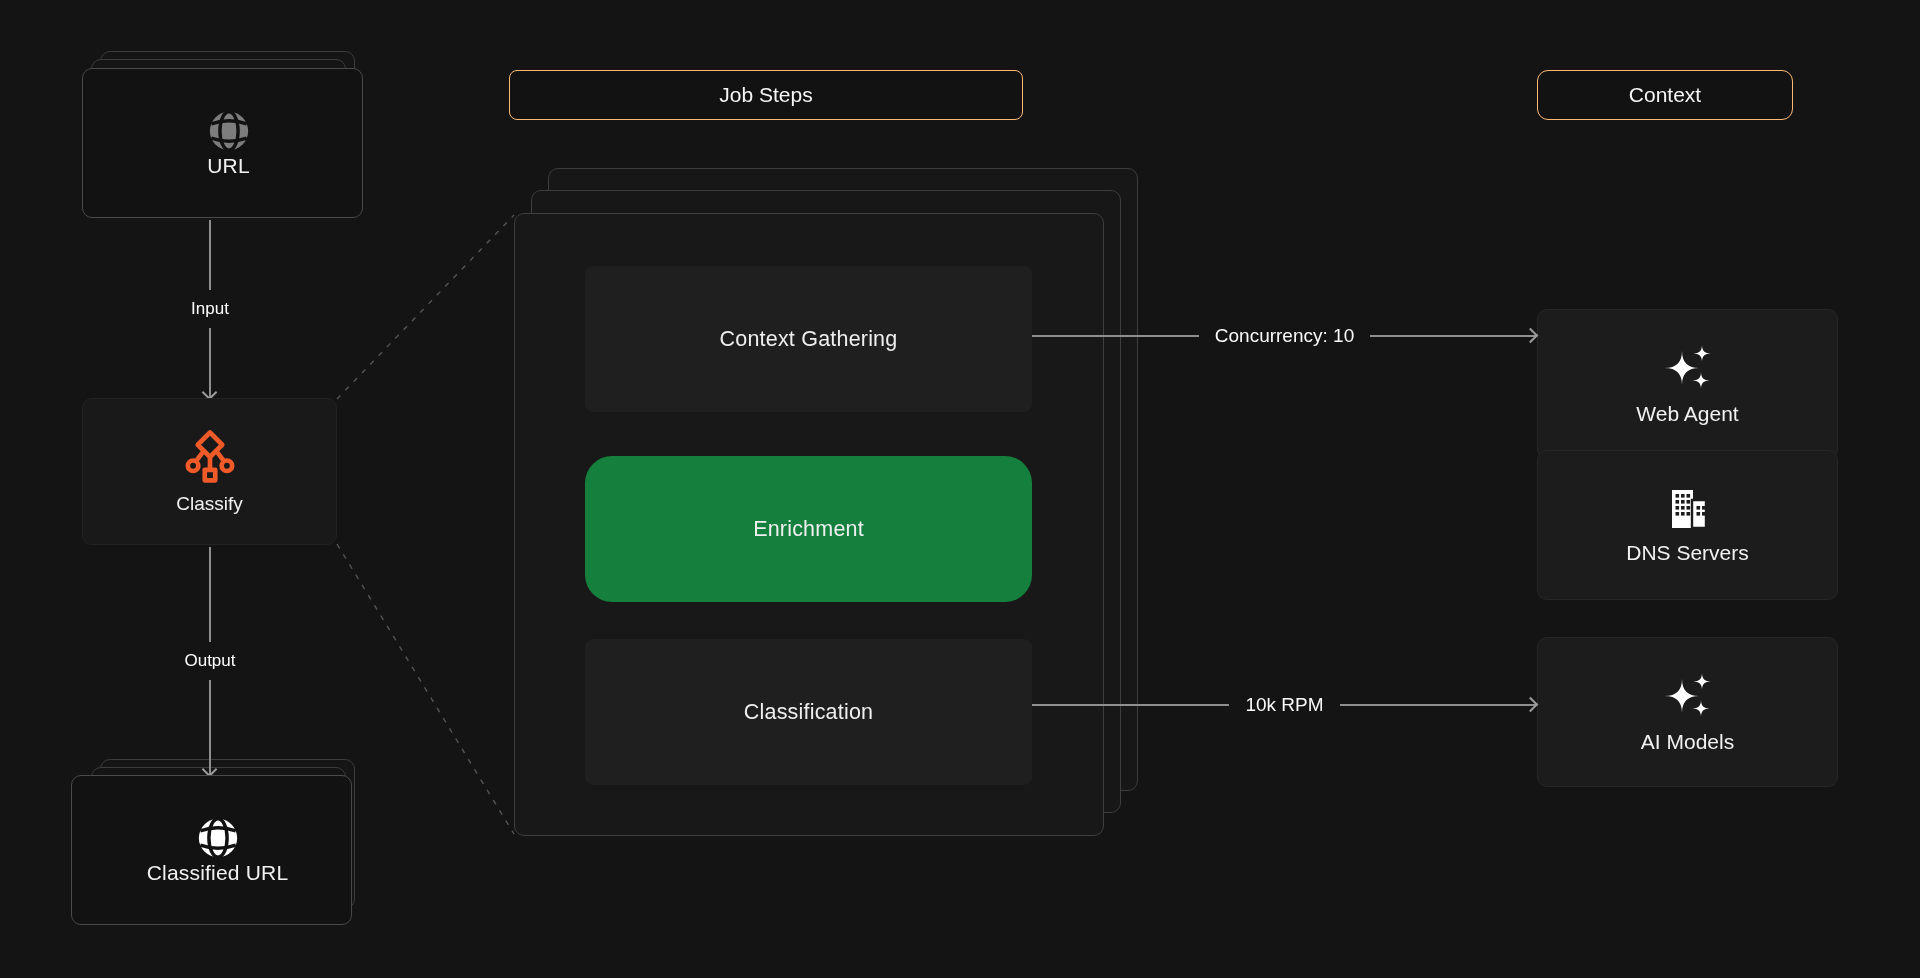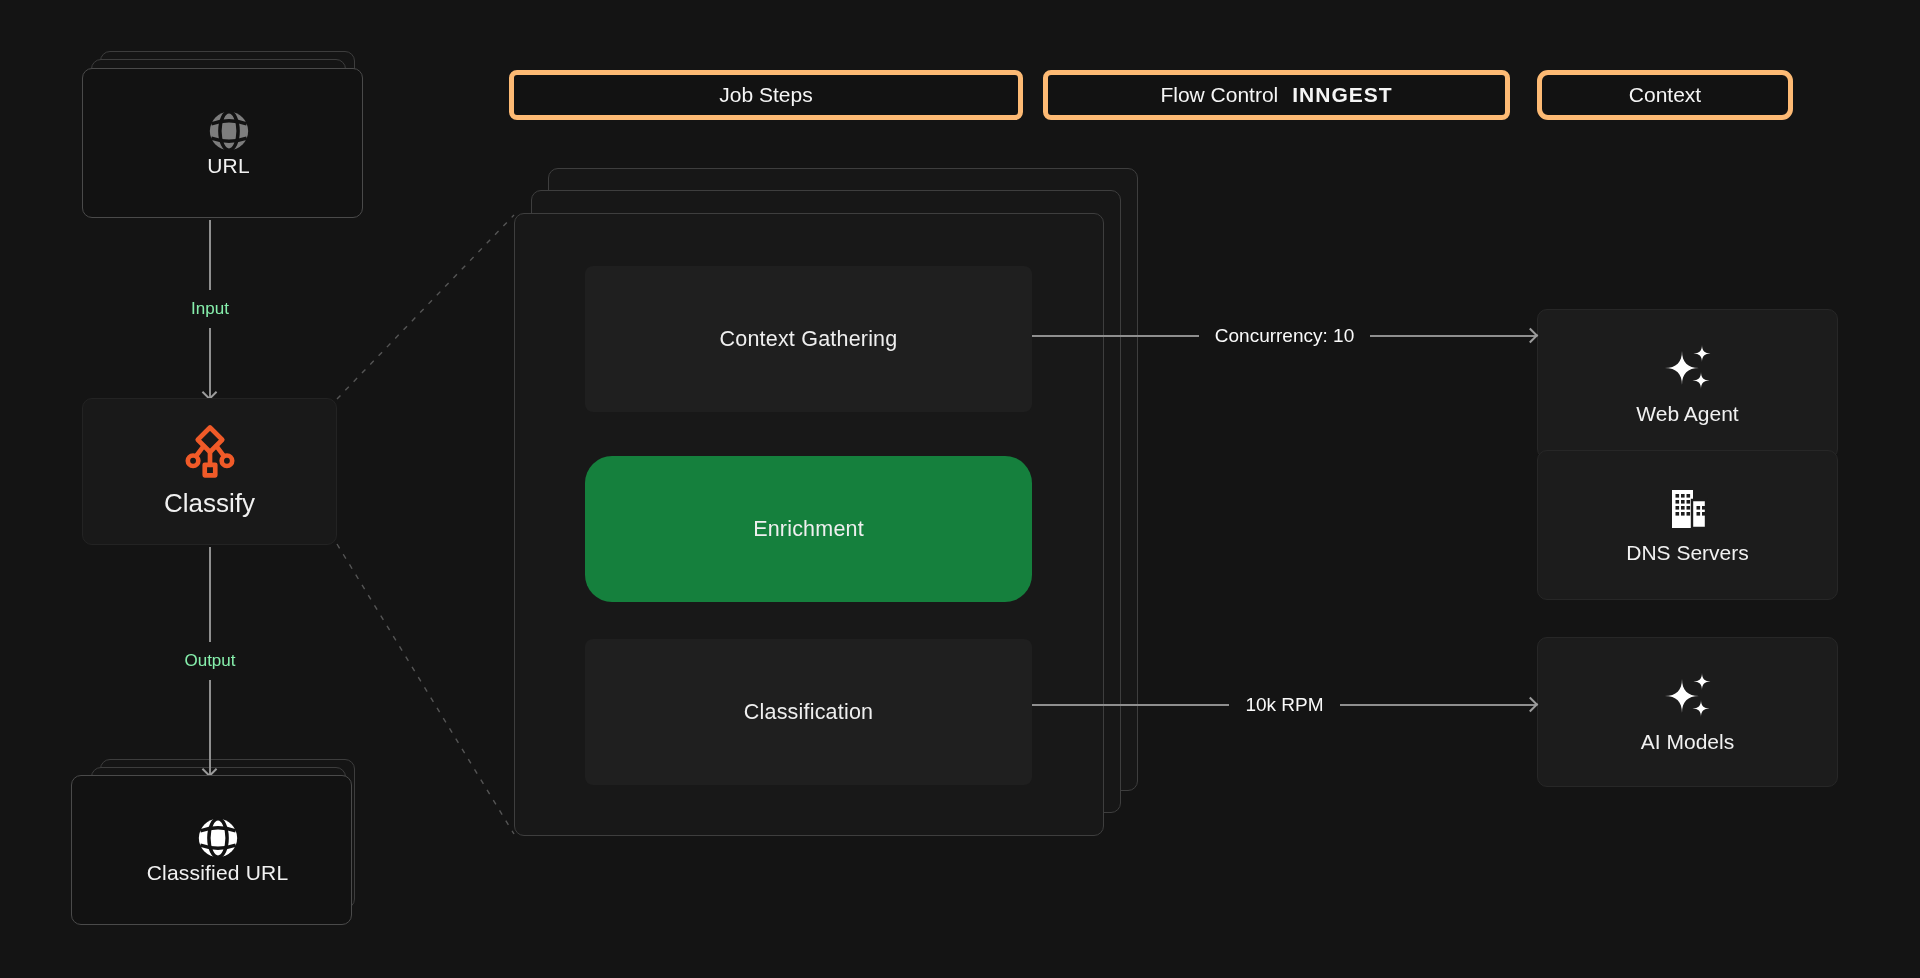--- a/index.html
+++ b/index.html
@@ -24,25 +24,25 @@
   }
   .io-card {
     width:281px; height:150px; background:#121212;
     border:1px solid #4a4a4a; gap:0; z-index:3;padding-left:12px;
   }
   .io-card .label { font-size:21px; letter-spacing:.2px; }
   .classify-card {
     left:82px; top:398px; width:255px; height:147px;
     background:#191919; border:1px solid #232323; gap:8px; z-index:3;
   }
-  .classify-card .label { font-size:26px; }
+  .classify-card .label { font-size:19px; }
   
   .hdr {
     position:absolute; top:70px; height:50px;
-    border:5px solid #fdba74; border-radius:8px; background:#121212;
+    border:1px solid #fdba74; border-radius:8px; background:#121212;
     display:flex; align-items:center; justify-content:center; gap:14px;
     font-size:21px; color:#f5f5f5;
   }
   .logo-word { font-weight:700; letter-spacing:1px; font-size:21px; }
   
   .bigcard {
     position:absolute; width:590px; height:623px;
     border:1px solid #3e3e3e; border-radius:10px; background:#171717;
   }
   .bigcard.front { left:514px; top:213px; background:#181818; z-index:2; }
@@ -72,21 +72,21 @@
     position:absolute; right:1px; top:-5px; width:11px; height:11px;
     border-top:2.5px solid #9c9c9c; border-right:2.5px solid #9c9c9c;
     transform:rotate(45deg);
   }
   
   .varrow {
     position:absolute; left:110px; width:200px;
     display:flex; flex-direction:column; align-items:center; gap:9px; z-index:2;
   }
   .vline { width:2px; background:#8f8f8f; flex:1; position:relative; }
-  .varrow .alabel { font-size:17px; color:#86efac; }
+  .varrow .alabel { font-size:17px; color:#ffffff; }
   .chev-down {
     position:absolute; bottom:0px; left:-5px; width:11px; height:11px;
     border-bottom:2.5px solid #9c9c9c; border-right:2.5px solid #9c9c9c;
     transform:rotate(45deg);
   }
   
   #overlay { position:absolute; left:0; top:0; z-index:1; pointer-events:none; }
   .icon { display:block; }
   .icon-gray  { color:#7d7d7d; }
   .icon-white { color:#ffffff; }
@@ -97,24 +97,20 @@
 
 <div id="canvas">
 
   <svg id="overlay" width="1920" height="978">
     <line x1="337" y1="399" x2="514" y2="215" stroke="#555555" stroke-width="1.4" stroke-dasharray="5 7"></line>
     <line x1="337" y1="544" x2="514" y2="834" stroke="#555555" stroke-width="1.4" stroke-dasharray="5 7"></line>
   </svg>
 
   <div class="hdr" style="left:509px;width:514px;">
     <span>Job Steps</span>
-  </div>
-  <div class="hdr" style="left:1043px;width:467px;">
-    <span>Flow Control</span>
-    <span class="logo-word">INNGEST</span>
   </div>
   <div class="hdr" style="left:1537px;width:256px;border-radius:11px;">
     <span>Context</span>
   </div>
 
   <div class="stack-layer" style="left:100px;top:51px;width:255px;height:150px;"></div>
   <div class="stack-layer" style="left:91px;top:59px;width:255px;height:150px;"></div>
   <div class="card io-card dots" style="left:82px;top:68px;">
     <svg class="icon icon-gray" width="46" height="46" viewBox="0 0 48 48">
       <circle cx="24" cy="24" r="20" fill="currentColor"></circle>

